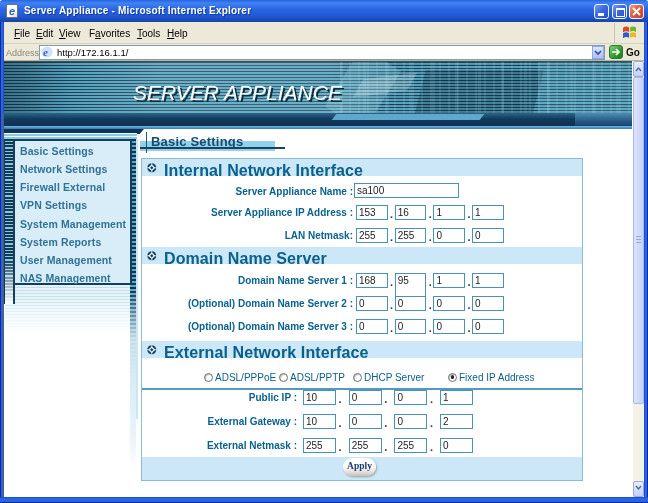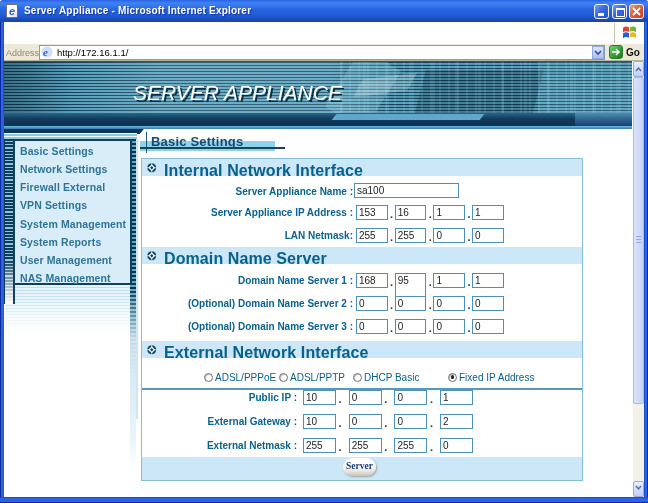--- a/index.html
+++ b/index.html
@@ -123,20 +123,28 @@
     </div>
   <div class="a wbtn" id="bclo">
       <svg width="11" height="11" viewBox="0 0 11 11">
         <path d="M2 2 L9 9 M9 2 L2 9" stroke="#fff" stroke-width="1.8"></path>
       </svg>
     </div>
   <div class="a" id="lb"></div>
   <div class="a" id="rb"></div>
   <div class="a" id="bb"></div>
 
+  <div class="a" id="mbar">
+    <span style="left:10px"><u>F</u>ile</span>
+    <span style="left:32px"><u>E</u>dit</span>
+    <span style="left:55px"><u>V</u>iew</span>
+    <span style="left:85px">F<u>a</u>vorites</span>
+    <span style="left:133px"><u>T</u>ools</span>
+    <span style="left:163px"><u>H</u>elp</span>
+  </div>
   <div class="a" id="mdiv"></div>
   <svg class="a" id="flag" viewBox="0 0 14 15">
     <path d="M0.5 2.8 C2.5 1.2 4.5 1.2 6.6 2.4 L6.6 7 C4.5 5.8 2.5 5.8 0.5 7.4 Z" fill="#e0442a"></path>
     <path d="M7.6 2.2 C9.7 1.0 11.8 1.1 13.5 2.6 L13.5 7.2 C11.8 5.7 9.7 5.6 7.6 6.8 Z" fill="#6fb82c"></path>
     <path d="M0.5 8.6 C2.5 7 4.5 7 6.6 8.2 L6.6 12.8 C4.5 11.6 2.5 11.6 0.5 13.2 Z" fill="#2a5fd0"></path>
     <path d="M7.6 8 C9.7 6.8 11.8 6.9 13.5 8.4 L13.5 13 C11.8 11.5 9.7 11.4 7.6 12.6 Z" fill="#f0b61e"></path>
   </svg>
 
   <div class="a" id="abar"></div>
   <div class="a" id="alabel">Address</div>
@@ -230,31 +238,31 @@
         <path d="M5.5 1.4 L9.6 5.5 L5.5 9.6 L1.4 5.5 Z" fill="#eaf5fb"></path>
         <path d="M5.5 3.6 L7.4 5.5 L5.5 7.4 L3.6 5.5 Z" fill="#0e4463"></path>
       </svg>
     <b>External Network Interface</b>
   </div>
   <div class="radio" style="left:204px;top:372px"></div>
     <div class="rlab" style="left:215px;top:372px">ADSL/PPPoE</div>
   <div class="radio" style="left:279px;top:372px"></div>
     <div class="rlab" style="left:290px;top:372px">ADSL/PPTP</div>
   <div class="radio" style="left:353px;top:372px"></div>
-    <div class="rlab" style="left:364px;top:372px">DHCP Basic</div>
+    <div class="rlab" style="left:364px;top:372px">DHCP Server</div>
   <div class="radio sel" style="left:448px;top:372px">
       <i></i>
     </div>
     <div class="rlab" style="left:459px;top:372px">Fixed IP Address</div>
   <div class="a" id="sep"></div>
   <div class="lab" style="left:150px;top:392px;width:147px">Public IP :</div>
   <div class="lab" style="left:150px;top:416px;width:147px">External Gateway :</div>
   <div class="lab" style="left:150px;top:440px;width:147px">External Netmask :</div>
   <div class="a" id="applyband"></div>
-  <div class="a" id="applybtn">Server</div>
+  <div class="a" id="applybtn">Apply</div>
   <div class="inp" style="left:356px;top:205px;width:31.5px;height:15px">153</div>
   <div class="dot" style="left:390.0px;top:208px">.</div>
   <div class="inp" style="left:394.7px;top:205px;width:31.5px;height:15px">16</div>
   <div class="dot" style="left:428.7px;top:208px">.</div>
   <div class="inp" style="left:433.4px;top:205px;width:31.5px;height:15px">1</div>
   <div class="dot" style="left:467.4px;top:208px">.</div>
   <div class="inp" style="left:472.1px;top:205px;width:31.5px;height:15px">1</div>
   <div class="inp" style="left:356px;top:228px;width:31.5px;height:15px">255</div>
   <div class="dot" style="left:390.0px;top:231px">.</div>
   <div class="inp" style="left:394.7px;top:228px;width:31.5px;height:15px">255</div>

